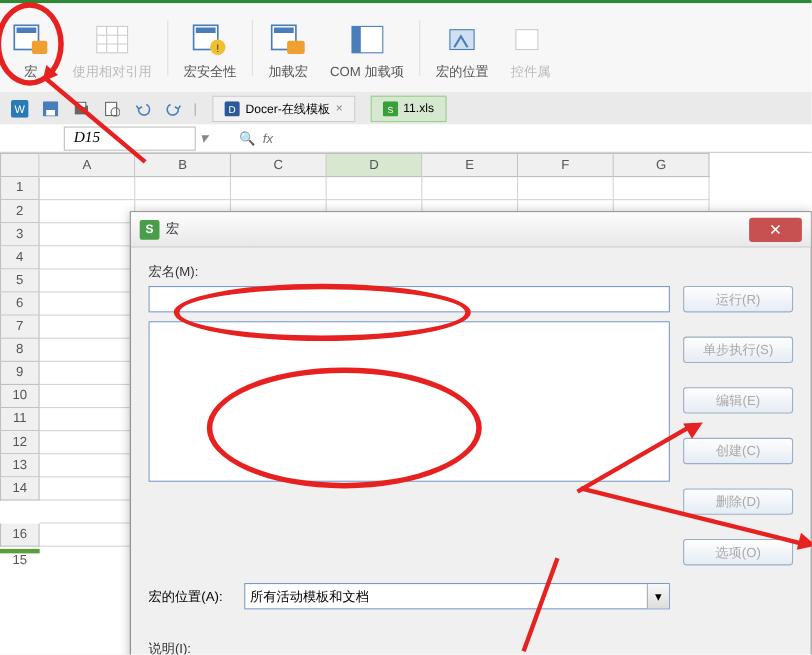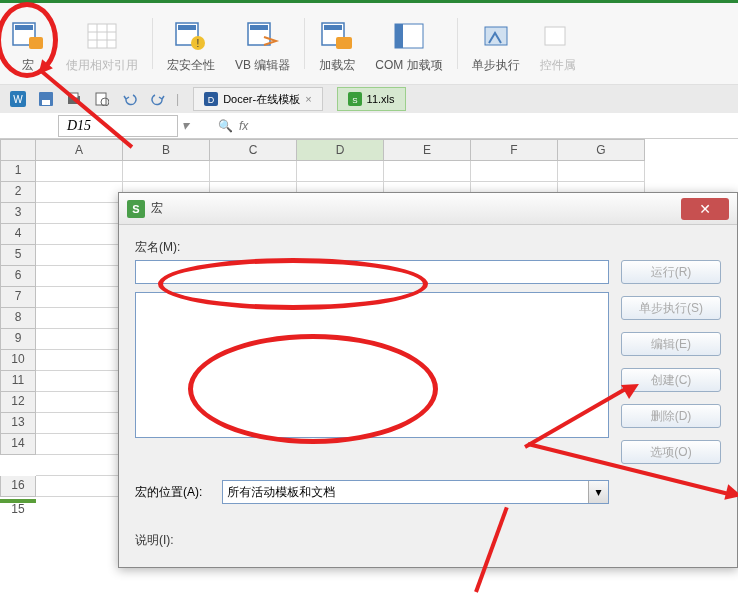--- a/index.html
+++ b/index.html
@@ -40,21 +40,21 @@
     .dlg-title { height: 32px; background: linear-gradient(#fdfdfd,#e8e8e8); display: flex; align-items: center; padding: 0 8px; border-bottom: 1px solid #ccc; }
     .dlg-title-icon { width: 18px; height: 18px; background: #4a9e4a; border-radius: 2px; display: flex; align-items: center; justify-content: center; color: #fff; font-weight: bold; font-size: 11px; margin-right: 6px; }
     .dlg-title-text { flex: 1; font-size: 12px; color: #333; }
     .dlg-close { width: 48px; height: 22px; background: #c75050; border-radius: 3px; display: flex; align-items: center; justify-content: center; color: #fff; font-size: 14px; cursor: pointer; }
     .dlg-body { padding: 14px 16px; }
     .dlg-label { color: #333; margin-bottom: 4px; }
     .dlg-main { display: flex; gap: 12px; }
     .dlg-left { flex: 1; }
     .dlg-input { width: 100%; height: 24px; border: 1px solid #7a9cc6; padding: 0 4px; background: #fff; }
     .dlg-list { width: 100%; height: 146px; border: 1px solid #7a9cc6; background: #fff; margin-top: 8px; }
-    .dlg-right { display: flex; flex-direction: column; gap: 12px; width: 100px; }
+    .dlg-right { display: flex; flex-direction: column; gap: 22px; width: 100px; }
     .dlg-btn { height: 24px; border: 1px solid #9aafc6; background: linear-gradient(#fefefe,#e5ecf4); color: #444; display: flex; align-items: center; justify-content: center; cursor: pointer; border-radius: 3px; }
     .dlg-btn.disabled { color: #aaa; }
     .dlg-loc-row { display: flex; align-items: center; gap: 20px; margin-top: 16px; }
     .dlg-select { flex: 1; height: 24px; border: 1px solid #7a9cc6; background: #fff; padding: 4px 4px; display: flex; align-items: center; justify-content: space-between; position: relative; margin-right: 112px; }
     .dlg-select-arrow { position: absolute; right: 0; top: 0; width: 20px; height: 22px; border-left: 1px solid #aaa; background: linear-gradient(#f8f8f8,#ddd); display: flex; align-items: center; justify-content: center; }
     .dlg-cancel { position: absolute; right: 16px; width: 100px; }
     
     .anno-circle-big { position: absolute; border: 5px solid #e72020; border-radius: 50%; pointer-events: none; z-index: 200; }
     .anno-line { position: absolute; background: #e72020; height: 4px; transform-origin: left center; z-index: 200; }
     .anno-arrow { position: absolute; width: 0; height: 0; z-index: 201; }
@@ -92,30 +92,20 @@
     <div class="ribbon-icon">
       <svg width="34" height="30">
           <rect x="2" y="2" width="22" height="22" fill="#fff" stroke="#4a7ebb" stroke-width="1.5"></rect>
           <rect x="4" y="4" width="18" height="5" fill="#4a7ebb"></rect>
           <circle cx="24" cy="22" r="7" fill="#f0c030"></circle>
           <text x="24" y="26" font-size="10" text-anchor="middle" fill="#333">!</text>
         </svg>
     </div>
     <span class="ribbon-label">宏安全性</span>
   </div>
-  <div class="ribbon-item">
-    <div class="ribbon-icon">
-      <svg width="34" height="30">
-          <rect x="2" y="2" width="22" height="22" fill="#fff" stroke="#4a7ebb" stroke-width="1.5"></rect>
-          <rect x="4" y="4" width="18" height="5" fill="#4a7ebb"></rect>
-          <path d="M18 16 L30 20 L18 24" fill="none" stroke="#e08030" stroke-width="2"></path>
-        </svg>
-    </div>
-    <span class="ribbon-label">VB 编辑器</span>
-  </div>
   <div class="sep"></div>
   <div class="ribbon-item">
     <div class="ribbon-icon">
       <svg width="34" height="30">
           <rect x="2" y="2" width="22" height="22" fill="#fff" stroke="#4a7ebb" stroke-width="1.5"></rect>
           <rect x="4" y="4" width="18" height="5" fill="#4a7ebb"></rect>
           <rect x="16" y="16" width="16" height="12" fill="#f0a030" rx="2"></rect>
         </svg>
     </div>
     <span class="ribbon-label">加载宏</span>
@@ -130,21 +120,21 @@
     <span class="ribbon-label">COM 加载项</span>
   </div>
   <div class="sep"></div>
   <div class="ribbon-item">
     <div class="ribbon-icon">
       <svg width="30" height="26">
           <rect x="4" y="4" width="22" height="18" fill="#d0e0f0" stroke="#4a7ebb"></rect>
           <path d="M8 20 L14 10 L20 20" fill="none" stroke="#4a7ebb" stroke-width="2"></path>
         </svg>
     </div>
-    <span class="ribbon-label">单步执行</span>
+    <span class="ribbon-label">宏的位置</span>
   </div>
   <div class="ribbon-item disabled">
     <div class="ribbon-icon">
       <svg width="30" height="22">
           <rect x="2" y="2" width="20" height="18" fill="#fff" stroke="#ccc"></rect>
         </svg>
     </div>
     <span class="ribbon-label">控件属</span>
   </div>
 </div>

